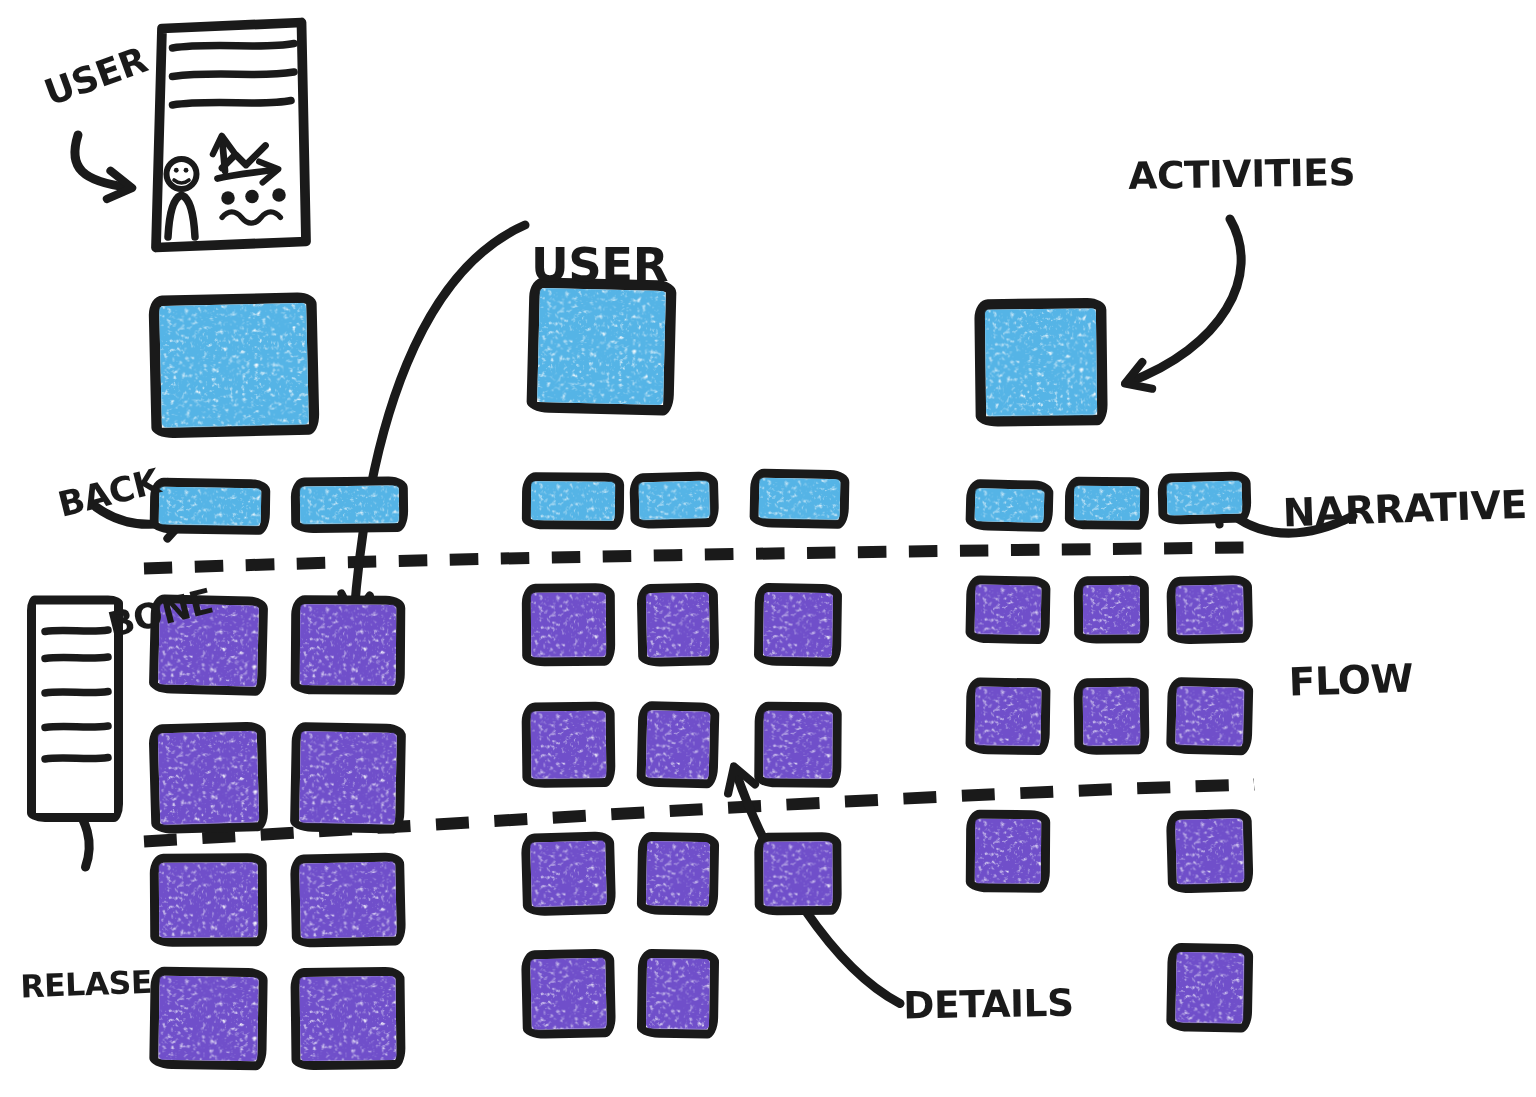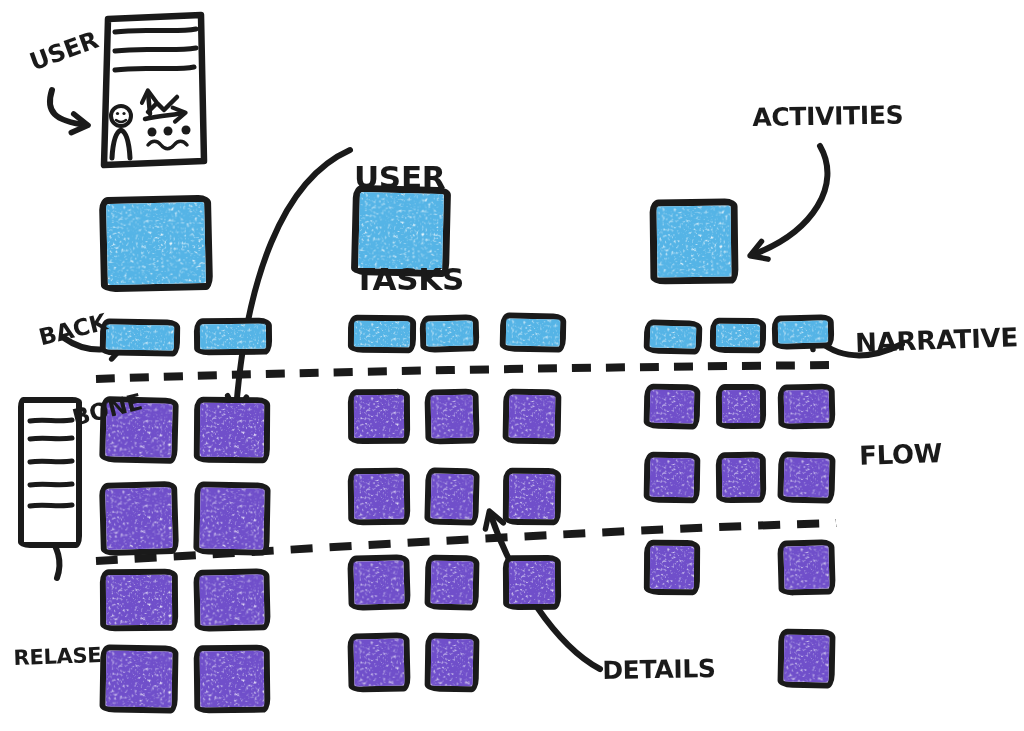--- a/index.html
+++ b/index.html
@@ -218,21 +218,20 @@
       </div>
       <div class="note purple" style="left: 778px; top: 629px; width: 57px; height: 59px; transform: rotate(1.1deg);">
         <i></i>
       </div>
     </div>
 
   <div class="label" style="left:26px; top:50px; font-size:24px; transform:rotate(-20deg);">USER</div>
 
   <div class="label" style="left:354px; top:92px; font-size:31px; line-height:1.1;">
     <span>USER</span>
-    <span>TASKS</span>
   </div>
 
   <div class="label" style="left:752px; top:103px; font-size:25px; transform:rotate(-1deg);">ACTIVITIES</div>
 
   <div class="label" style="left:852px; top:250px; font-size:26px; line-height:1.45; transform:rotate(-2deg);">
     <span>NARRATIVE</span>
     <span>FLOW</span>
   </div>
 
   <div class="label" style="left:22px; top:268px; font-size:23px; line-height:1.25; transform:rotate(-14deg);">

